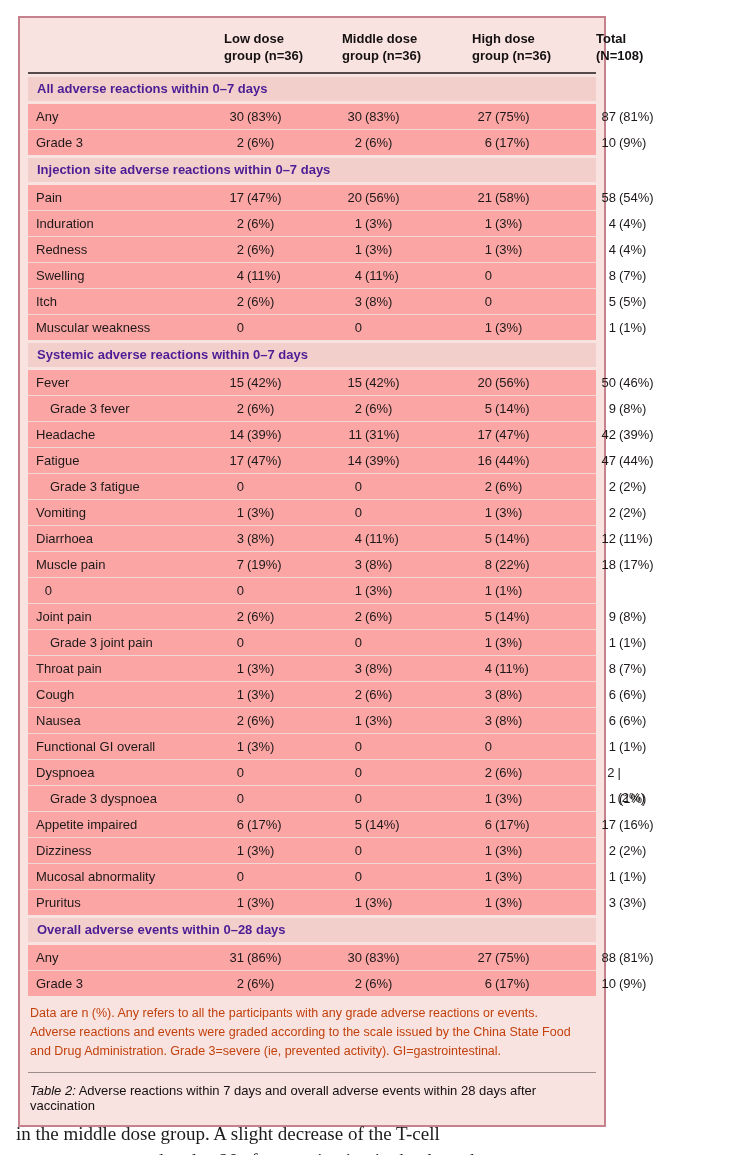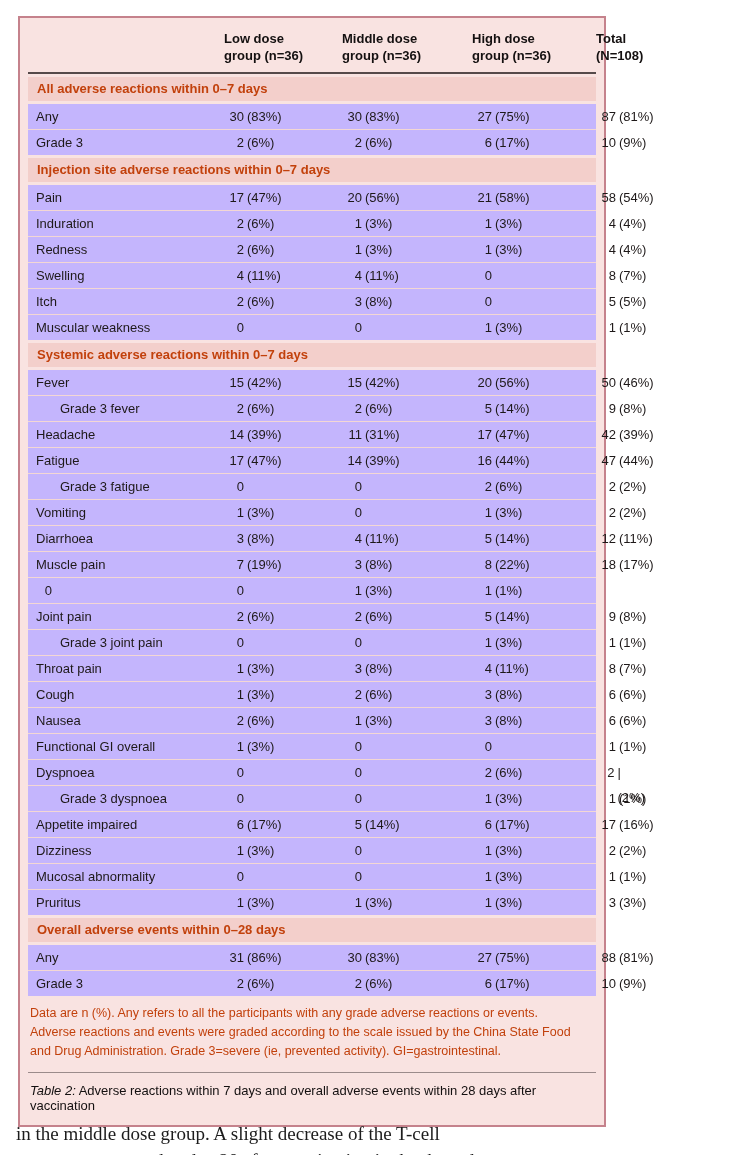--- a/index.html
+++ b/index.html
@@ -7,26 +7,26 @@
        font-family:"Liberation Sans",sans-serif;color:#1e1919;}
   .card{position:absolute;left:18px;top:16px;width:588px;box-sizing:border-box;
         background:#f9e3e1;border:2px solid #c5828c;padding:6px 6px 10px 6px;}
   .grid{display:grid;grid-template-columns:192px 118px 130px 124px 1fr;}
   .hrow{padding:6px 0 4px 0;}
   .hcell{font-weight:700;font-size:13px;line-height:17px;white-space:pre-line;color:#141010;}
   .hcell.first{padding-left:8px;}
   .hcell.col{padding-left:6px;}
   .headrule{height:2px;background:#564a4a;margin:4px 2px 3px 2px;}
   .band{background:#f3cfcb;font-weight:700;font-size:13px;line-height:24px;height:24px;
-        padding-left:9px;margin:3px 2px;color:#c2410c;}
-  .block{background:#c4b5fd;margin:0 2px;}
+        padding-left:9px;margin:3px 2px;color:#4c1d95;}
+  .block{background:#fca5a5;margin:0 2px;}
   .row{height:25px;line-height:25px;font-size:13px;border-top:1px solid #f3d7d4;}
   .block .row:first-child{border-top:none;}
   .lbl-cell{padding-left:8px;overflow:hidden;white-space:nowrap;}
-  .lbl-cell.indent{padding-left:32px;}
+  .lbl-cell.indent{padding-left:22px;}
   .val{display:flex;align-items:baseline;line-height:25px;}
   .val .num{width:24px;text-align:right;white-space:pre;}
   .val .pct{margin-left:3px;}
   .footnote{font-size:12.5px;line-height:19px;color:#c2410c;padding:8px 26px 5px 4px;}
   .caprule{height:1px;background:#9b8b8b;margin:6px 2px 0 2px;}
   .caption{font-size:13px;font-weight:400;padding:10px 0 2px 4px;color:#141010;}
   .caption .cap-lbl{font-style:italic;}
   .bodytext{position:absolute;left:16px;top:1122px;width:720px;
             font-family:"Liberation Serif",serif;font-size:19px;line-height:24px;color:#1c1c1c;}
   .clipline{position:absolute;left:16px;top:1149px;width:720px;height:6px;overflow:hidden;

